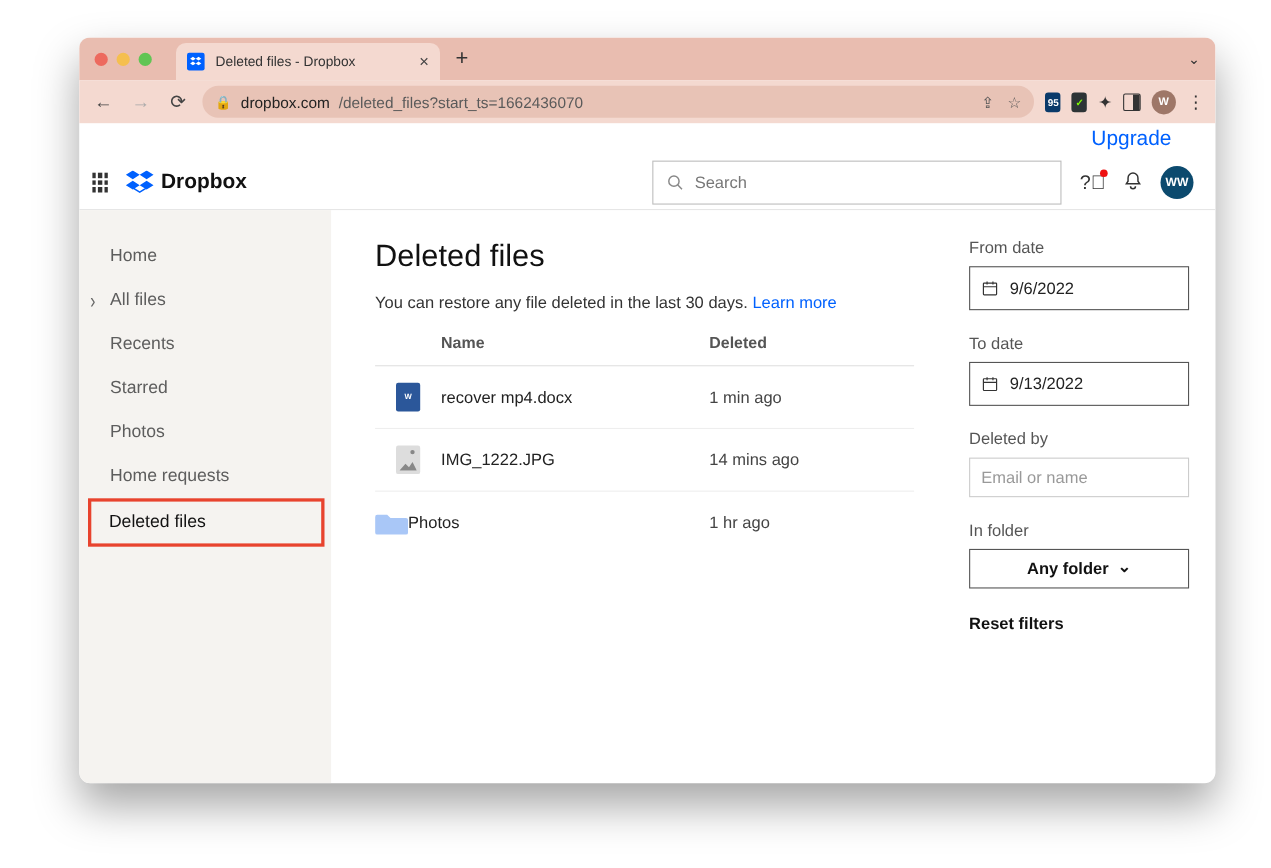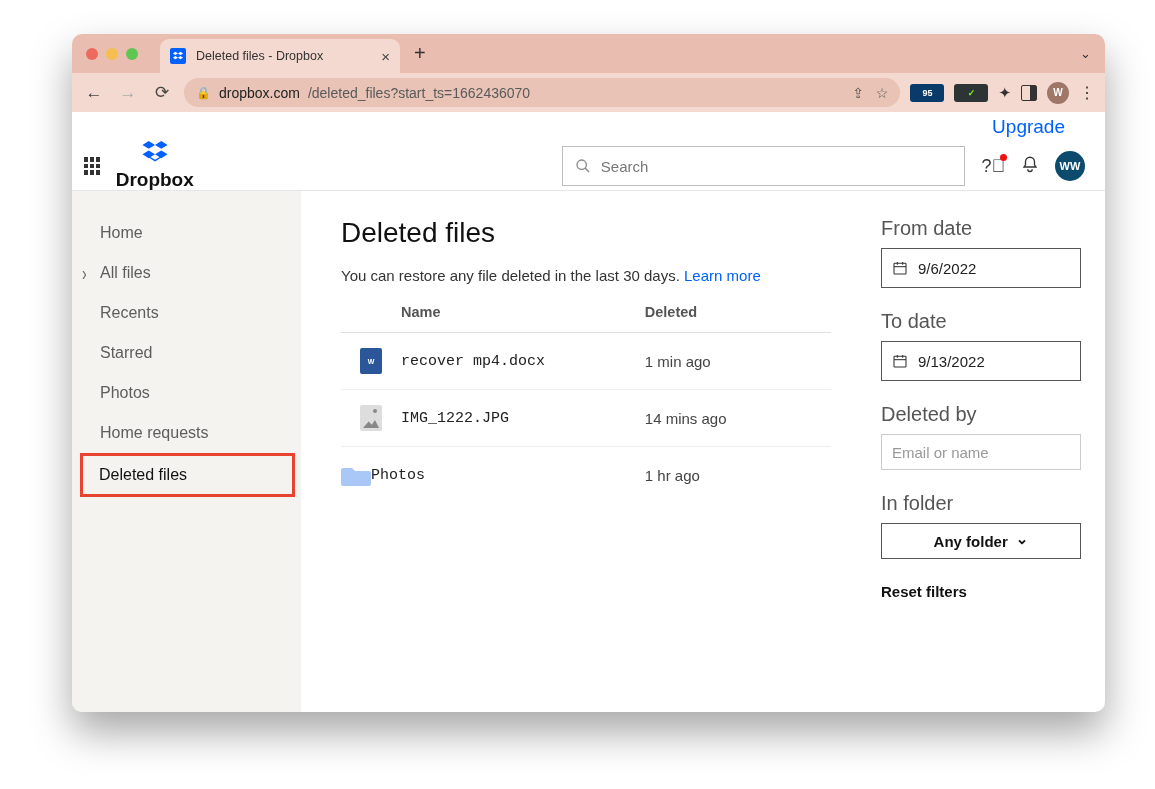--- a/index.html
+++ b/index.html
@@ -72,42 +72,42 @@
     align-items:center;
     padding:0 12px;
     font-size:14px;
     color:#5a5a5a;
     gap:8px;
   }
   .url-field .lock{font-size:12px;}
   .url-domain{color:#222;}
   .url-actions{margin-left:auto;display:flex;gap:12px;align-items:center;color:#555;font-size:14px;}
   .ext-row{display:flex;gap:10px;align-items:center;}
-  .ext-icon{width:34px;height:18px;display:flex;align-items:center;justify-content:center;font-size:9px;font-weight:bold;border-radius:3px;}
+  .ext-icon{width:14px;height:18px;display:flex;align-items:center;justify-content:center;font-size:9px;font-weight:bold;border-radius:3px;}
   .ext-95{background:#0a3a6a;color:#fff;}
   .ext-chk{background:#2d3436;color:#7fff00;}
   .puzzle{color:#333;font-size:15px;}
   .panel-icon{width:16px;height:16px;border:1.5px solid #333;border-radius:2px;position:relative;}
   .panel-icon::after{content:"";position:absolute;right:0;top:0;bottom:0;width:6px;background:#333;}
   .avatar-sm{width:22px;height:22px;border-radius:50%;background:#9e7768;color:#fff;font-size:10px;font-weight:600;display:flex;align-items:center;justify-content:center;}
   .kebab{font-size:16px;color:#333;}
   
   .app{height: calc(100% - 78px);display:flex;flex-direction:column;}
   .upgrade-row{height:30px;display:flex;align-items:center;justify-content:flex-end;padding:0 40px;}
   .upgrade-link{color:#0061fe;font-size:19px;}
   .header{
     height:48px;
     display:flex;
     align-items:center;
     padding:0 12px 0 12px;
     gap:16px;
   }
   .apps-grid{width:18px;height:18px;display:grid;grid-template-columns:repeat(3,1fr);grid-template-rows:repeat(3,1fr);gap:2px;}
   .apps-grid span{background:#333;}
-  .logo{display:flex;align-items:center;gap:6px;font-weight:700;font-size:19px;color:#111;flex-direction:column;}
+  .logo{display:flex;align-items:center;gap:6px;font-weight:700;font-size:19px;color:#111;}
   .logo svg{width:26px;height:22px;}
   .search-box{
     margin-left: 352px;
     width: 460px;
     height:40px;
     border:1px solid #bdbdbd;
     display:flex;align-items:center;
     padding:0 12px;gap:10px;color:#777;font-size:15px;
   }
   .hdr-right{margin-left:auto;display:flex;align-items:center;gap:16px;padding-right:8px;}
@@ -152,25 +152,25 @@
   .row{display:flex;align-items:center;height:57px;border-bottom:1px solid #eee;font-size:15px;color:#222;}
   .row:last-child{border-bottom:none;}
   .file-icon{width:60px;display:flex;justify-content:center;}
   .icon-box{width:22px;height:26px;border-radius:2px;display:flex;align-items:center;justify-content:center;}
   .icon-docx{background:#2b579a;color:#fff;font-size:7px;font-weight:bold;}
   .icon-jpg{background:#ddd;position:relative;}
   .icon-jpg::before{content:"";position:absolute;bottom:3px;left:3px;right:3px;height:8px;background:#888;clip-path:polygon(0 100%,35% 20%,55% 60%,75% 0,100% 100%);}
   .icon-jpg::after{content:"";position:absolute;top:4px;right:5px;width:4px;height:4px;background:#888;border-radius:50%;}
   .icon-folder{width:30px;height:24px;}
   .icon-folder svg{width:30px;height:24px;}
-  .fname{flex:1;font-family:Liberation Mono, monospace;}
+  .fname{flex:1;}
   .ftime{width:38%;color:#444;}
   
   .filters{width:200px;margin-left:50px;font-size:14px;color:#555;}
-  .flabel{margin-bottom:8px;font-size:20px;}
+  .flabel{margin-bottom:8px;font-size:15px;}
   .date-field{
     border:1px solid #555;height:40px;display:flex;align-items:center;padding:0 10px;gap:10px;font-size:15px;color:#222;margin-bottom:22px;
   }
   .date-field svg{width:16px;height:16px;}
   .text-field{height:36px;border:1px solid #ccc;padding:0 10px;font-size:15px;color:#999;display:flex;align-items:center;margin-bottom:22px;}
   .folder-btn{
     border:1px solid #555;height:36px;display:flex;align-items:center;justify-content:center;gap:8px;font-size:15px;font-weight:600;color:#111;margin-bottom:24px;cursor:pointer;
   }
   .folder-btn::after{content:"⌄";font-size:15px;position:relative;top:-2px;}
   .reset{font-size:15px;font-weight:700;color:#111;cursor:pointer;}

